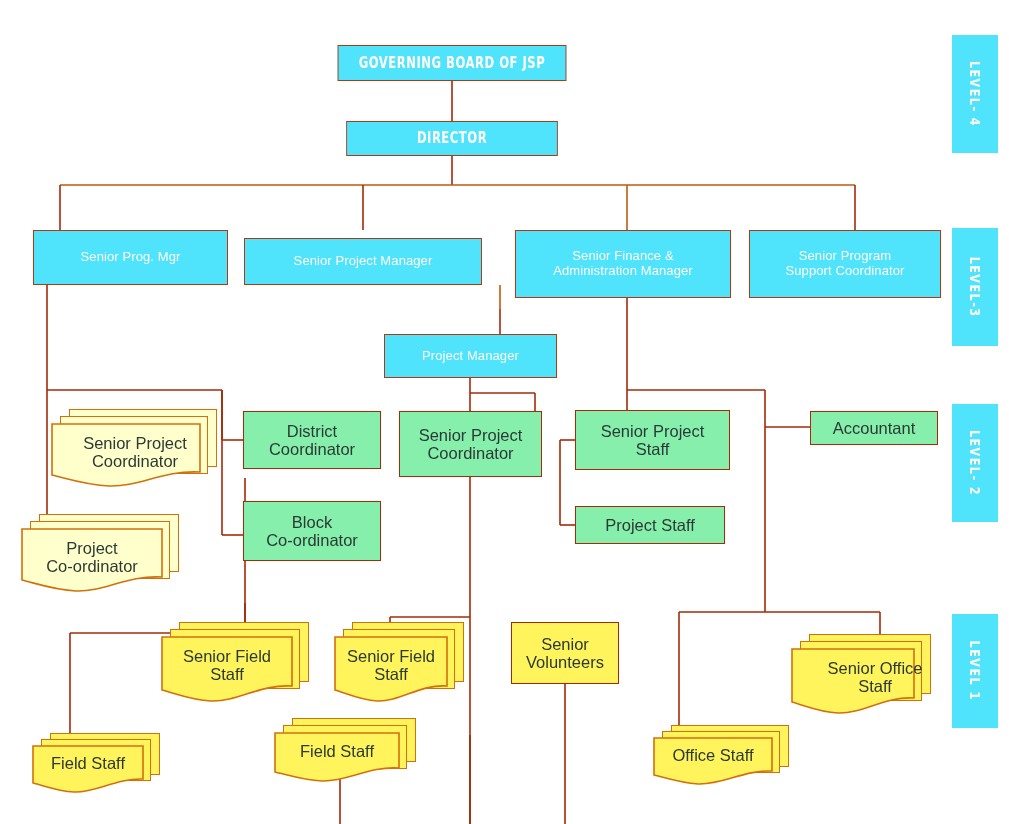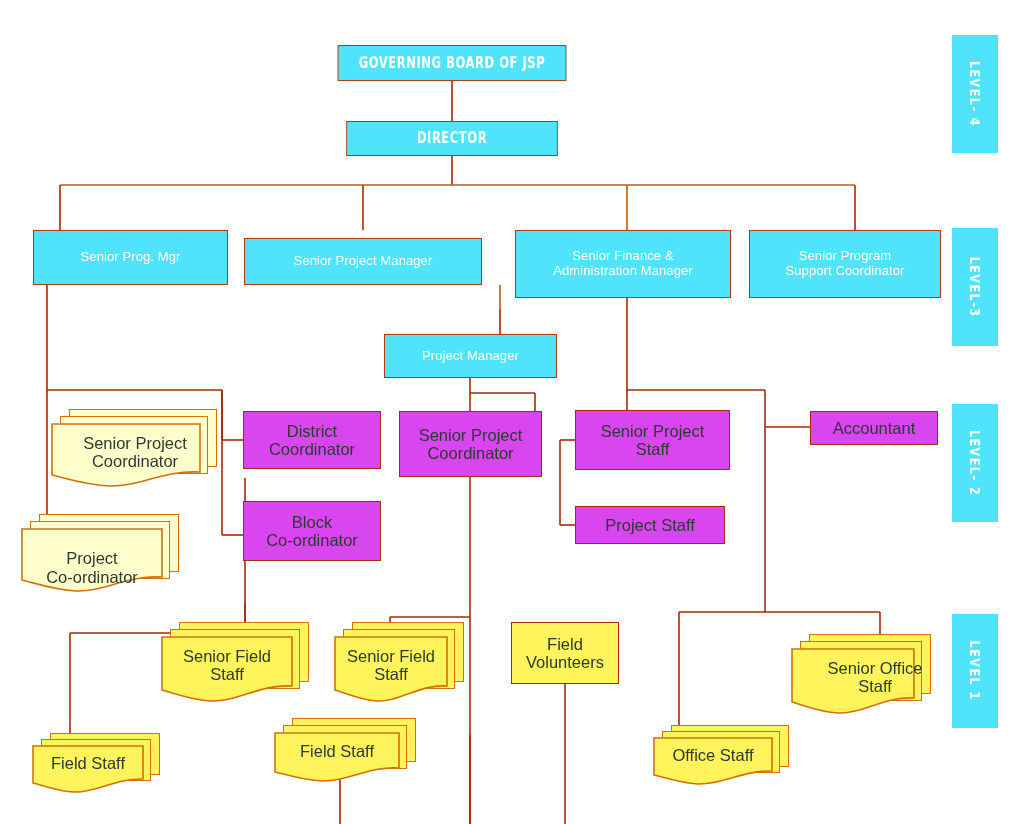--- a/index.html
+++ b/index.html
@@ -19,21 +19,21 @@
   .node span{display:block;width:100%;padding:0 4px;box-sizing:border-box;}
 
   
   .cyan{background:#4FE4FB;border:1.6px solid #B03A10;color:#ffffff;}
   .cyan.head{font-weight:bold;letter-spacing:.6px;font-size:15px;
              font-family:"DejaVu Sans Condensed","Liberation Sans",sans-serif;
              transform:scaleX(.86);transform-origin:center;}
   .cyan.lvl3{font-size:13px;font-weight:400;letter-spacing:.1px;}
 
   
-  .pale{background:#d946ef;border:1.6px solid #A42A08;color:#2B3A34;font-size:16.5px;}
+  .pale{background:#86efac;border:1.6px solid #A42A08;color:#2B3A34;font-size:16.5px;}
   
   .bright{background:#FFF45C;border:1.6px solid #A42A08;color:#2B3A34;font-size:16.5px;}
 
   
   .stack{position:absolute;z-index:3;}
   .stack .sheet{position:absolute;box-sizing:border-box;}
   
   .stack .back{border-width:1.6px;border-style:solid;}
   
   .stack .front{position:absolute;left:0;}
@@ -172,21 +172,21 @@
   </div>
 
   <div class="stack n2" style="left:21px;top:514px;width:168px;height:82px;">
     <div class="sheet back" style="left:18px;top:0px;width:140px;height:58px;"></div>
     <div class="sheet back" style="left:9px;top:7px;width:140px;height:58px;"></div>
     <div class="front" style="top:14px;">
       <svg width="142" height="66" viewBox="0 0 142 66">
         <path d="M1,1 L141,1 L141,49 C106,47 83,64 55,63 C34,62 17,56 1,52 Z" fill="#FFFFCC" stroke="#D2700C" stroke-width="1.6"></path>
       </svg>
     </div>
-    <div class="label" style="top:14px;height:58px;width:142px;flex-direction:column;justify-content:flex-end;">
+    <div class="label" style="top:14px;height:58px;width:142px;flex-direction:column;">
       <span>Project</span>
       <span>Co-ordinator</span>
     </div>
   </div>
 
   <div class="node pale" style="left:243px;top:411px;width:138px;height:58px;flex-direction:column;">
     <span>District</span>
     <span>Coordinator</span>
   </div>
 
@@ -235,21 +235,21 @@
         <path d="M1,1 L113,1 L113,50 C86,48 66,66 43,65 C27,64 14,58 1,54 Z" fill="#FFF45C" stroke="#D2700C" stroke-width="1.6"></path>
       </svg>
     </div>
     <div class="label" style="top:14px;height:58px;width:114px;flex-direction:column;">
       <span>Senior Field</span>
       <span>Staff</span>
     </div>
   </div>
 
   <div class="node bright" style="left:511px;top:622px;width:108px;height:62px;flex-direction:column;">
-    <span>Field</span>
+    <span>Senior</span>
     <span>Volunteers</span>
   </div>
 
   <div class="stack n1" style="left:791px;top:634px;width:148px;height:85px;">
     <div class="sheet back" style="left:18px;top:0px;width:122px;height:60px;"></div>
     <div class="sheet back" style="left:9px;top:7px;width:122px;height:60px;"></div>
     <div class="front" style="top:14px;">
       <svg width="124" height="68" viewBox="0 0 124 68">
         <path d="M1,1 L123,1 L123,50 C93,48 72,66 47,65 C29,64 15,58 1,54 Z" fill="#FFF45C" stroke="#D2700C" stroke-width="1.6"></path>
       </svg>

